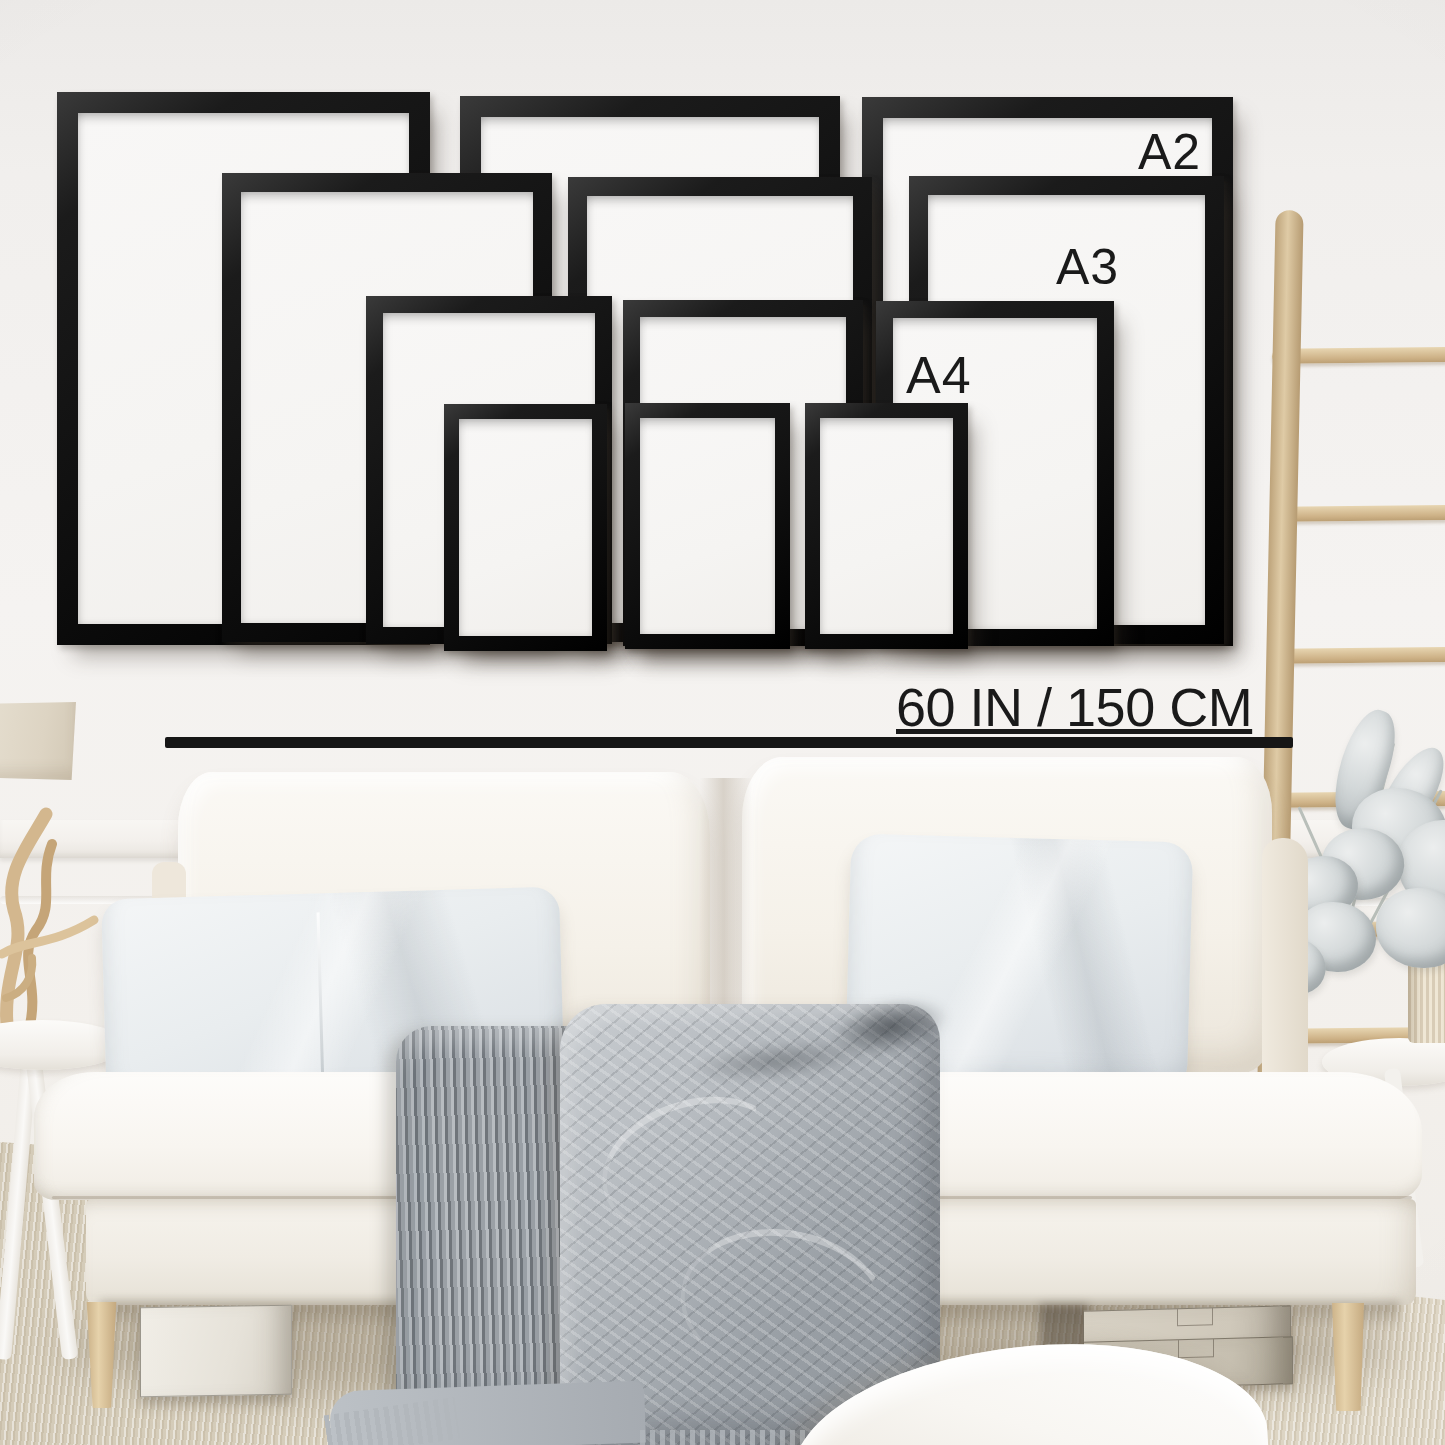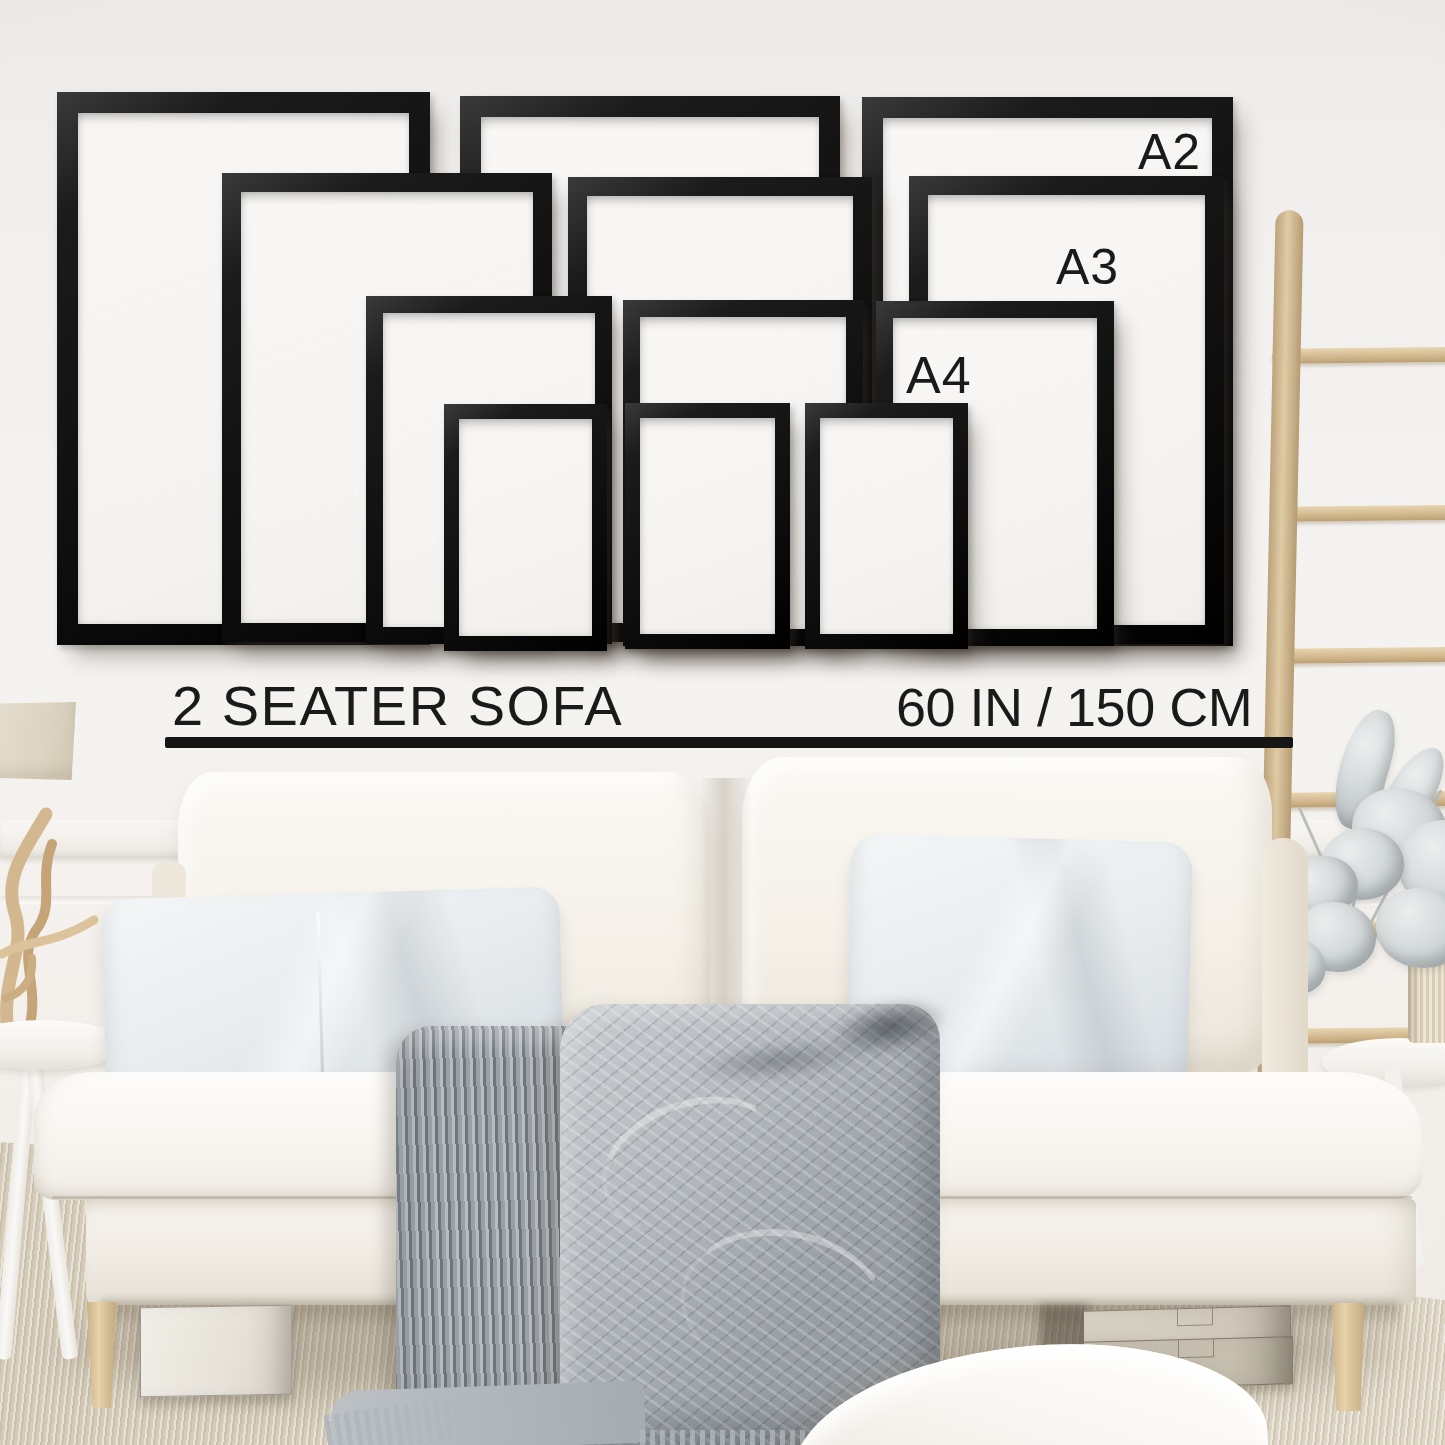--- a/index.html
+++ b/index.html
@@ -168,22 +168,21 @@
   <div class="abs rung" style="top:648px;"></div>
   <div class="abs rung" style="top:792px;"></div>
   <div class="abs rung" style="top:922px;"></div>
   <div class="abs rung" style="top:1028px;"></div>
   <div class="abs pole"></div>
 
   <div class="lbl" style="left:1138px;top:127px;font-size:50px;letter-spacing:1px;">A2</div>
   <div class="lbl" style="left:1056px;top:242px;font-size:50px;letter-spacing:1px;">A3</div>
   <div class="lbl" style="left:906px;top:349px;font-size:52px;letter-spacing:1px;">A4</div>
 
-  <div class="lbl" style="left:172px;top:678px;font-size:56px;letter-spacing:1.5px;">2 SEATER SOFA</div>
-  <div class="lbl" style="left:896px;top:680px;font-size:54px;letter-spacing:-0.5px;">60 IN / 150 CM</div>
+  <div class="lbl" style="left:896px;top:680px;font-size:54px;letter-spacing:-0.5px;text-decoration:underline;">60 IN / 150 CM</div>
   <div class="abs underline" style="left:165px;top:737px;width:1128px;height:11px;"></div>
 
   <div class="abs lampshade"></div>
   <svg class="abs" style="left:-6px;top:788px;" width="112" height="250" viewBox="0 0 112 250">
     <path d="M14,248 C 6,185 34,162 20,122 C 10,86 34,58 52,26" fill="none" stroke="#d3b78e" stroke-width="13" stroke-linecap="round"></path>
     <path d="M34,245 C 48,196 22,172 42,142 C 62,116 44,92 58,56" fill="none" stroke="#c5a578" stroke-width="10" stroke-linecap="round"></path>
     <path d="M8,166 C 30,152 58,158 100,132" fill="none" stroke="#dcc39b" stroke-width="9" stroke-linecap="round"></path>
     <path d="M12,210 C 30,205 40,188 38,170" fill="none" stroke="#cbae82" stroke-width="8" stroke-linecap="round"></path>
   </svg>
   <div class="abs tlegL" style="left:8px;top:1060px;height:300px;transform:rotate(5deg);"></div>

